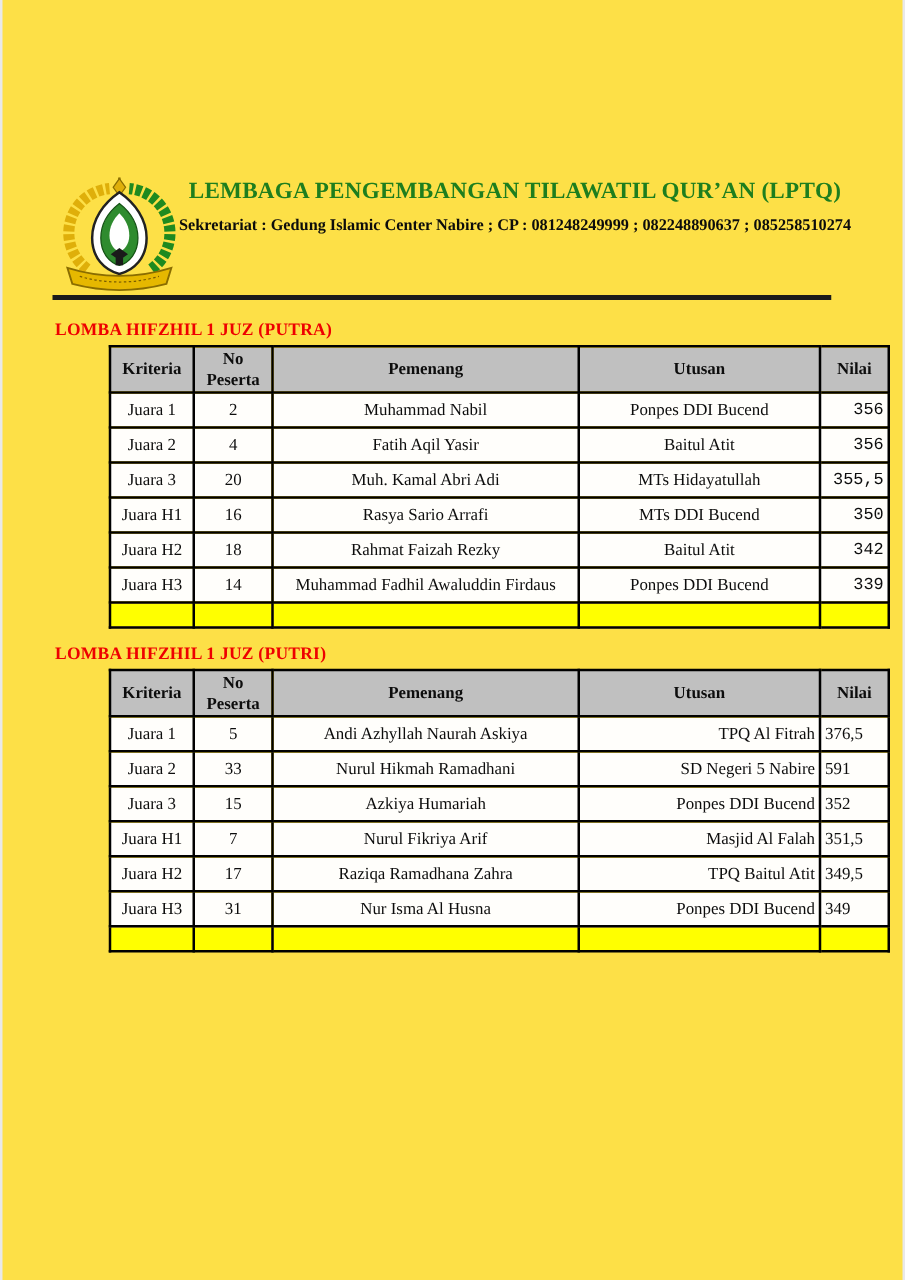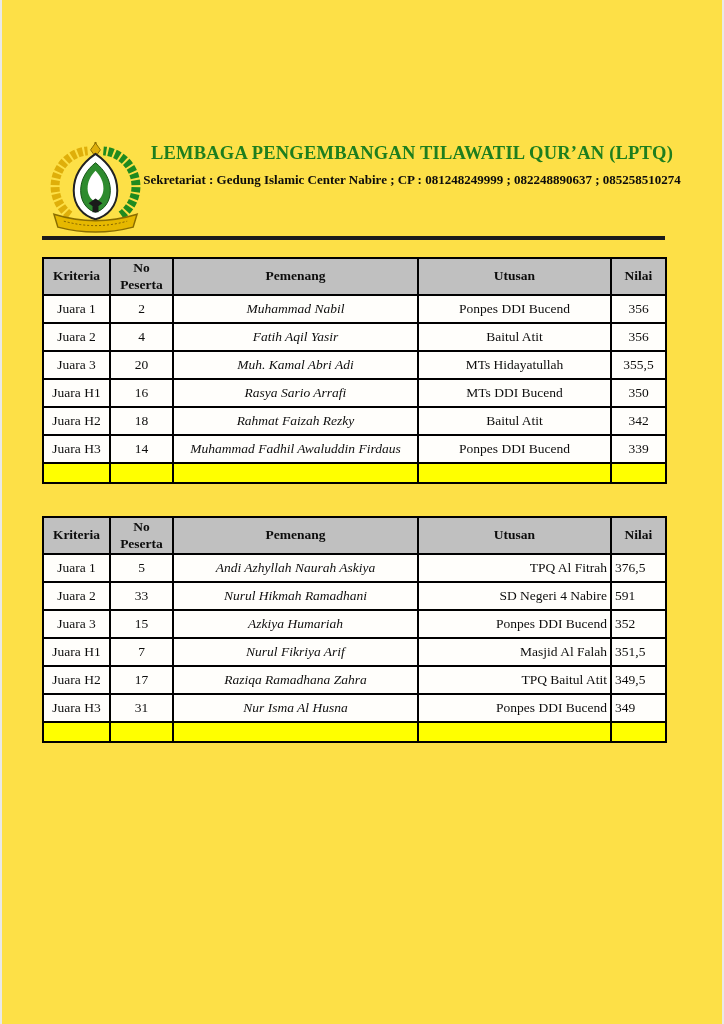--- a/index.html
+++ b/index.html
@@ -28,36 +28,36 @@
   
   .section{position:absolute;left:40px;width:623px;}
   .sec-0{top:257px;}
   .sec-1{top:516px;}
   .sec-title{
     margin:0 0 3px 2px;font-family:"Liberation Serif",serif;font-weight:bold;
     font-size:14px;line-height:16px;color:#ee0000;letter-spacing:.2px;
   }
   table.results{
     width:623px;border-collapse:collapse;table-layout:fixed;
-    font-family:"Liberation Serif",serif;font-size:13.5px;color:#0d0d0d;
+    font-family:"Liberation Serif",serif;font-size:13.5px;color:#0d0d0d;margin-left:45px;
   }
   table.results th,table.results td{border:2px solid #000;overflow:hidden;}
   table.results thead tr{height:37px;}
   table.results tbody tr{height:28px;}
   table.results tbody tr.hl{height:20px;}
   table.results th{
     background:#c0c0c0;font-weight:bold;text-align:center;
     line-height:1.2;padding:1px 2px;
   }
   table.results td{background:#fffefb;padding:1px 3px;text-align:center;}
   table.results tr.hl td{background:#ffff00;}
   td.col-kriteria{text-align:left;padding-left:4px;}
-  td.col-pemenang{text-align:left;padding-left:4px;font-style:italic;}
+  td.col-pemenang{text-align:left;padding-left:4px;}
   .sec-0 td.col-utusan{text-align:center;}
-  .sec-0 td.col-nilai{text-align:center;}
+  .sec-0 td.col-nilai{text-align:right;font-family:Liberation Mono, monospace;}
   .sec-1 td.col-utusan{text-align:right;padding-left:22px;}
   .sec-1 td.col-nilai{text-align:left;padding-right:6px;}
   .c-kriteria{width:67px;}
   .c-no{width:63px;}
   .c-pemenang{width:245px;}
   .c-utusan{width:193px;}
   .c-nilai{width:55px;}
 </style>
 </head>
 <body>
@@ -87,20 +87,21 @@
     <div class="head-text">
       <div class="org-name">LEMBAGA PENGEMBANGAN TILAWATIL QUR’AN (LPTQ)</div>
       <div class="secretariat">Sekretariat : Gedung Islamic Center Nabire ; CP : 081248249999 ; 082248890637 ; 085258510274</div>
     </div>
 
     <div class="divider"></div>
   </div>
 
   <div id="sections-root">
     <div class="section sec-0">
+      <h2 class="sec-title">LOMBA HIFZHIL 1 JUZ (PUTRA)</h2>
       <table class="results">
         <colgroup>
           <col class="c-kriteria">
             <col class="c-no">
             <col class="c-pemenang">
             <col class="c-utusan">
             <col class="c-nilai">
         </colgroup>
         <thead>
             <tr>
@@ -159,20 +160,21 @@
               <td class="col-no"></td>
               <td class="col-pemenang"></td>
               <td class="col-utusan"></td>
               <td class="col-nilai"></td>
             </tr>
           </tbody>
       </table>
     </div>
 
     <div class="section sec-1">
+      <h2 class="sec-title">LOMBA HIFZHIL 1 JUZ (PUTRI)</h2>
       <table class="results">
         <colgroup>
           <col class="c-kriteria">
             <col class="c-no">
             <col class="c-pemenang">
             <col class="c-utusan">
             <col class="c-nilai">
         </colgroup>
         <thead>
             <tr>
@@ -188,21 +190,21 @@
               <td class="col-kriteria">Juara 1</td>
               <td class="col-no">5</td>
               <td class="col-pemenang">Andi Azhyllah Naurah Askiya</td>
               <td class="col-utusan">TPQ Al Fitrah</td>
               <td class="col-nilai">376,5</td>
             </tr>
             <tr>
               <td class="col-kriteria">Juara 2</td>
               <td class="col-no">33</td>
               <td class="col-pemenang">Nurul Hikmah Ramadhani</td>
-              <td class="col-utusan">SD Negeri 4 Nabire</td>
+              <td class="col-utusan">SD Negeri 5 Nabire</td>
               <td class="col-nilai">591</td>
             </tr>
             <tr>
               <td class="col-kriteria">Juara 3</td>
               <td class="col-no">15</td>
               <td class="col-pemenang">Azkiya Humariah</td>
               <td class="col-utusan">Ponpes DDI Bucend</td>
               <td class="col-nilai">352</td>
             </tr>
             <tr>

